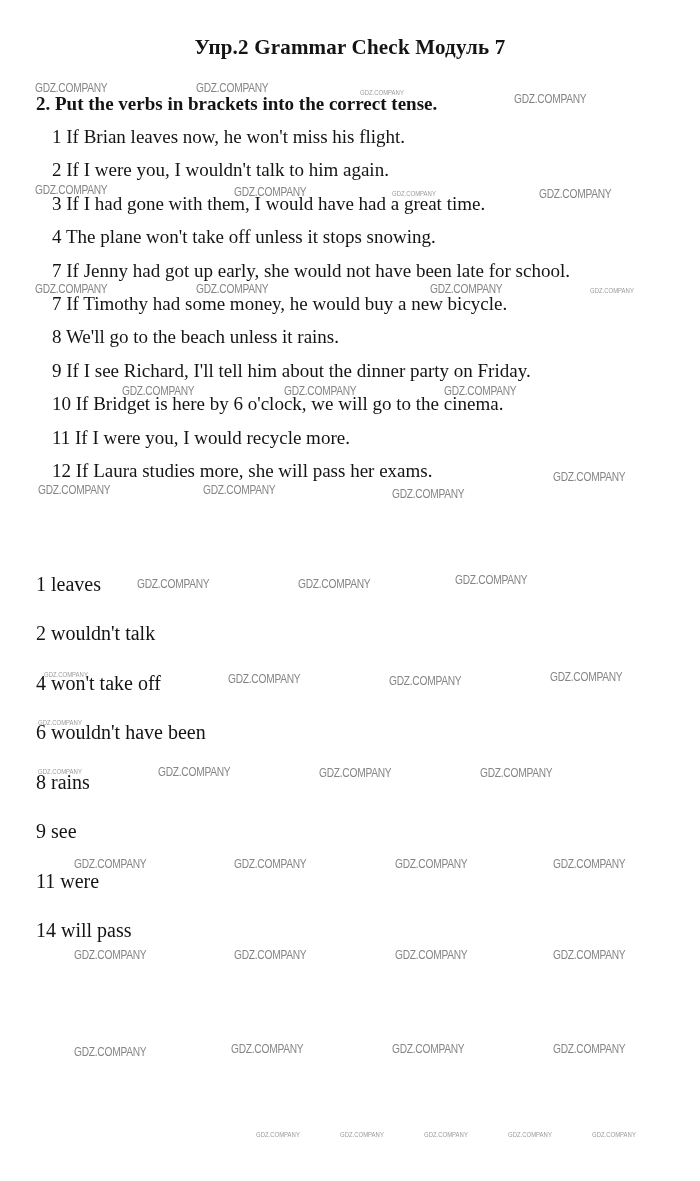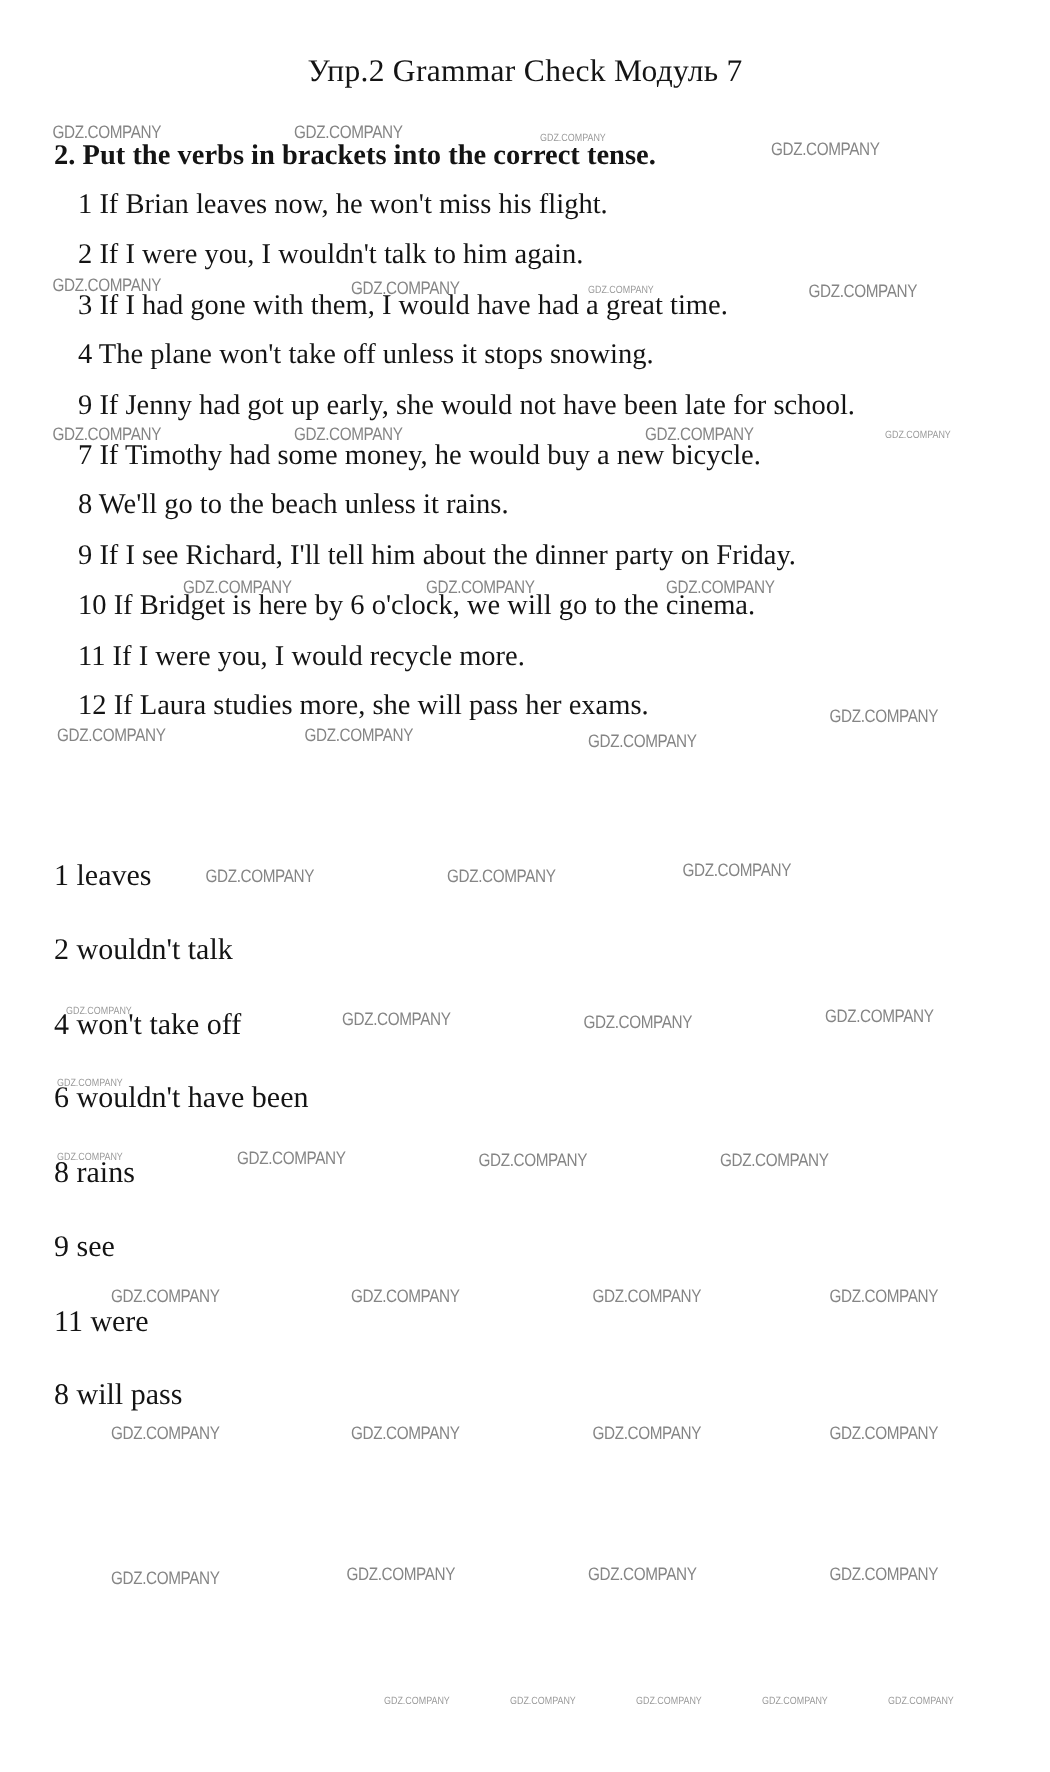--- a/index.html
+++ b/index.html
@@ -10,21 +10,21 @@
     font-family: "Liberation Serif", serif;
     color: #141414;
     overflow: hidden;
   }
   .page { position: absolute; inset: 0; }
   .title {
     position: absolute;
     top: 35px; left: 0; width: 700px;
     text-align: center;
     font-size: 21px;
-    font-weight: normal;
+    font-weight: bold;
     letter-spacing: 0.2px;
     white-space: nowrap;
   }
   .task-heading {
     position: absolute;
     top: 93px; left: 36px;
     font-size: 19px;
     font-weight: bold;
     white-space: nowrap;
   }
@@ -68,38 +68,38 @@
 
   <h1 class="title">Упр.2 Grammar Check Модуль 7</h1>
 
   <div class="task-heading">2. Put the verbs in brackets into the correct tense.</div>
 
   <div class="sentences">
     <div class="sentence-line">1 If Brian leaves now, he won't miss his flight.</div>
       <div class="sentence-line">2 If I were you, I wouldn't talk to him again.</div>
       <div class="sentence-line">3 If I had gone with them, I would have had a great time.</div>
       <div class="sentence-line">4 The plane won't take off unless it stops snowing.</div>
-      <div class="sentence-line">9 If Jenny had got up early, she would not have been late for school.</div>
+      <div class="sentence-line">7 If Jenny had got up early, she would not have been late for school.</div>
       <div class="sentence-line">7 If Timothy had some money, he would buy a new bicycle.</div>
       <div class="sentence-line">8 We'll go to the beach unless it rains.</div>
       <div class="sentence-line">9 If I see Richard, I'll tell him about the dinner party on Friday.</div>
       <div class="sentence-line">10 If Bridget is here by 6 o'clock, we will go to the cinema.</div>
       <div class="sentence-line">11 If I were you, I would recycle more.</div>
       <div class="sentence-line">12 If Laura studies more, she will pass her exams.</div>
   </div>
 
   <div class="answers">
     <div class="answer-line">1 leaves</div>
       <div class="answer-line">2 wouldn't talk</div>
       <div class="answer-line">4 won't take off</div>
       <div class="answer-line">6 wouldn't have been</div>
       <div class="answer-line">8 rains</div>
       <div class="answer-line">9 see</div>
       <div class="answer-line">11 were</div>
-      <div class="answer-line">8 will pass</div>
+      <div class="answer-line">14 will pass</div>
   </div>
 
   <div class="watermark-layer">
     <span class="wm" style="left: 35px; top: 82px;">GDZ.COMPANY</span>
       <span class="wm" style="left: 196px; top: 82px;">GDZ.COMPANY</span>
       <span class="wm small" style="left: 360px; top: 89px;">GDZ.COMPANY</span>
       <span class="wm" style="left: 514px; top: 93px;">GDZ.COMPANY</span>
       <span class="wm" style="left: 35px; top: 184px;">GDZ.COMPANY</span>
       <span class="wm" style="left: 234px; top: 186px;">GDZ.COMPANY</span>
       <span class="wm small" style="left: 392px; top: 190px;">GDZ.COMPANY</span>

